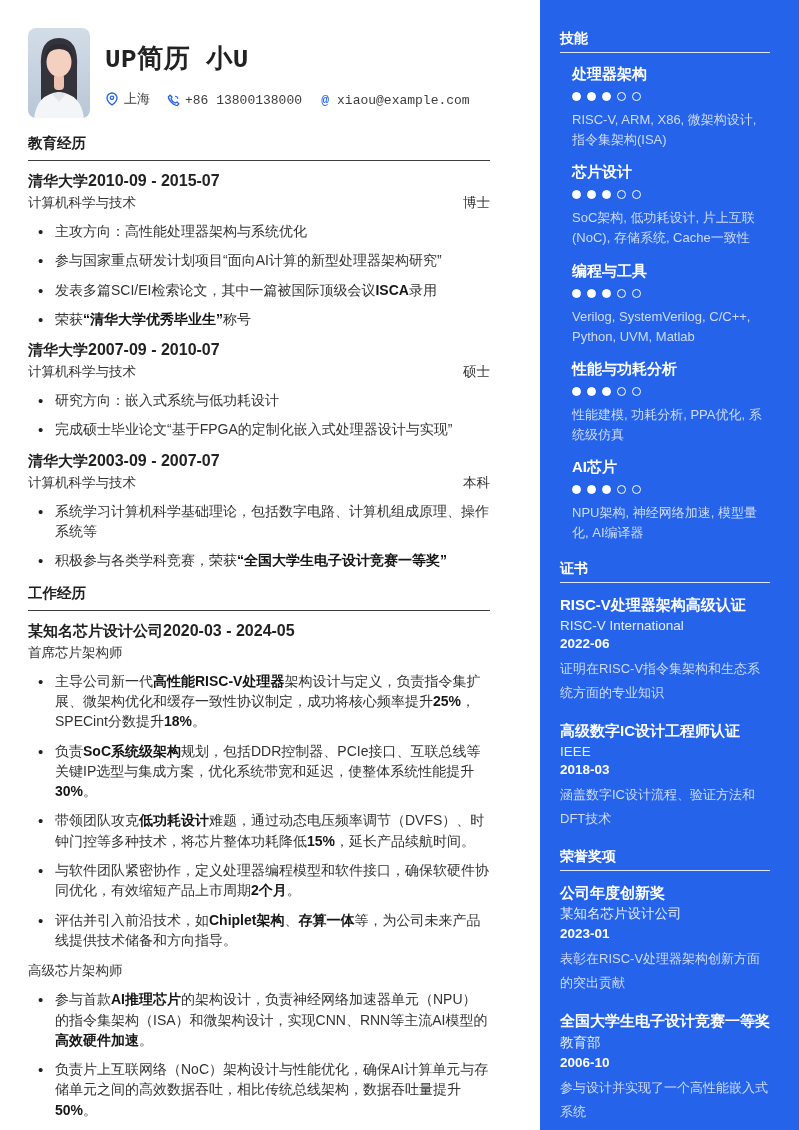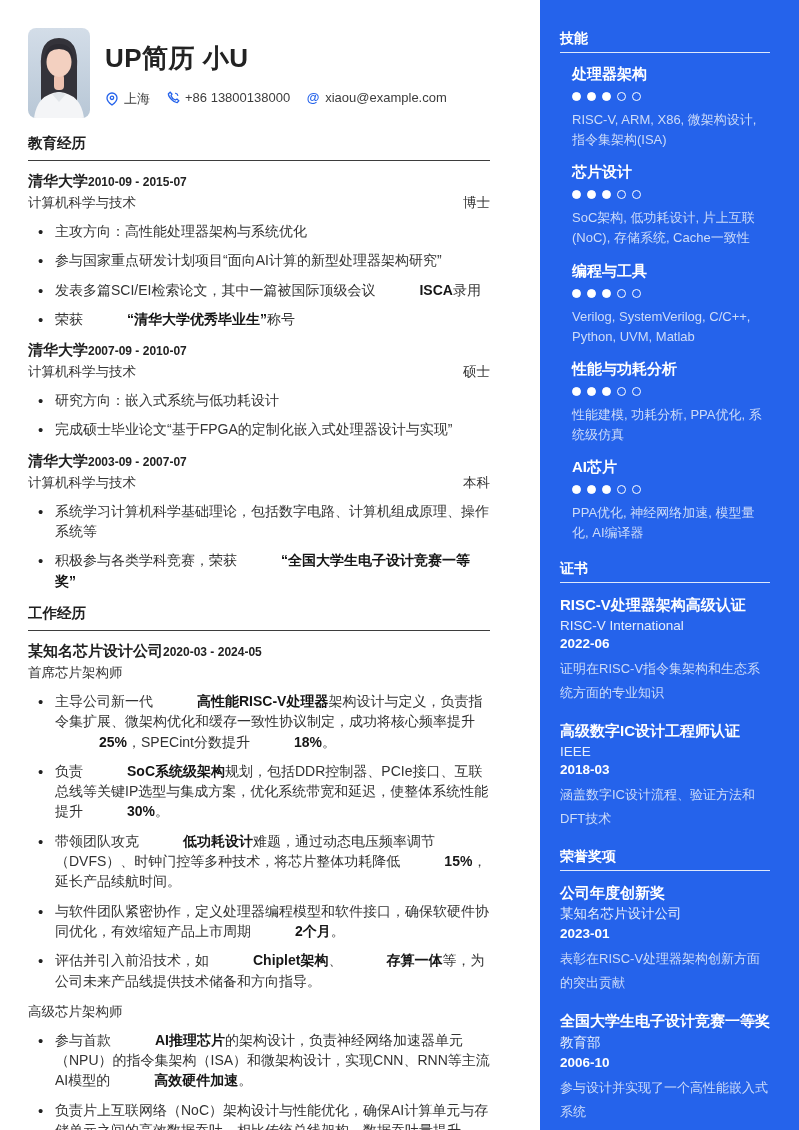--- a/index.html
+++ b/index.html
@@ -8,49 +8,49 @@
     font-family: "Liberation Sans", "DejaVu Sans", sans-serif;
     background: #ffffff;
     overflow: hidden;
     color: #333;
   }
   .page { display: flex; width: 799px; height: 1130px; }
 
   
   .main { width: 540px; padding: 28px 50px 0 28px; background: #fff; }
 
-  .head { display: flex; gap: 15px; margin-bottom: 16px; }
+  .head { display: flex; gap: 15px; margin-bottom: 16px; font-family: Liberation Mono, monospace; }
   .photo {
     width: 62px; height: 90px; border-radius: 8px; overflow: hidden; flex-shrink: 0;
   }
   .photo svg { display: block; }
   .head-info { padding-top: 13px; }
   .name { font-size: 26px; font-weight: 700; color: #222; letter-spacing: .5px; margin-bottom: 14px; }
-  .contacts { display: flex; align-items: flex-start; gap: 16px; font-size: 13px; color: #3c3c3c; }
+  .contacts { display: flex; align-items: flex-end; gap: 16px; font-size: 13px; color: #3c3c3c; }
   .contact { display: flex; align-items: center; gap: 5px; }
   .cicon { width: 14px; height: 14px; display: inline-flex; align-items: center; justify-content: center; color: #2563eb; }
   .at-glyph { font-size: 13px; font-weight: 700; color: #2563eb; line-height: 1; }
 
   section.m-sec { margin-bottom: 13px; }
   .sec-title {
     font-size: 14.5px; font-weight: 700; color: #1f1f1f;
     padding-bottom: 7px; border-bottom: 1.5px solid #3d3d3d; margin-bottom: 11px;
   }
   .entry { margin-bottom: 12px; }
   .entry-head { display: flex; align-items: baseline; }
   .entry-head .org { font-size: 15px; font-weight: 700; color: #222; }
-  .entry-head .date { font-size: 12px; font-weight: 700; color: #222; }
+  .entry-head .date { font-size: 16px; font-weight: 700; color: #222; }
   .entry-sub { display: flex; justify-content: space-between; font-size: 13.5px; color: #333; margin-top: 3px; }
   ul.bullets { list-style: none; margin-top: 9px; }
   ul.bullets li {
     position: relative; padding-left: 27px; font-size: 14px; line-height: 1.45;
     color: #333; margin-bottom: 9px;
   }
   ul.bullets li::before { content: "•"; position: absolute; left: 10px; top: 0; color: #222; font-size: 15px; }
-  b { font-weight: 700; color: #161616; margin-left: 44px; }
+  b { font-weight: 700; color: #161616; }
 
   
   .sidebar {
     width: 259px; background: #2563eb; color: #fff;
     padding: 30px 29px 20px 20px;
   }
   .side-sec { margin-bottom: 17px; }
   .side-title {
     font-size: 14px; font-weight: 700; color: #fff;
     padding-bottom: 4px; border-bottom: 1px solid rgba(255,255,255,.85); margin-bottom: 12px;
@@ -261,21 +261,21 @@
   </div>
   <div class="skill">
     <div class="skill-name">AI芯片</div>
     <div class="dots">
       <span class="dot filled"></span>
               <span class="dot filled"></span>
               <span class="dot filled"></span>
               <span class="dot"></span>
               <span class="dot"></span>
     </div>
-    <div class="skill-desc">PPA优化, 神经网络加速, 模型量化, AI编译器</div>
+    <div class="skill-desc">NPU架构, 神经网络加速, 模型量化, AI编译器</div>
   </div>
         </div>
     </section>
 
     <section class="side-sec">
       <div class="side-title">证书</div>
       <div id="cert-items">
   <div class="side-item">
     <div class="si-name">RISC-V处理器架构高级认证</div>
     <div class="si-issuer">RISC-V International</div>

